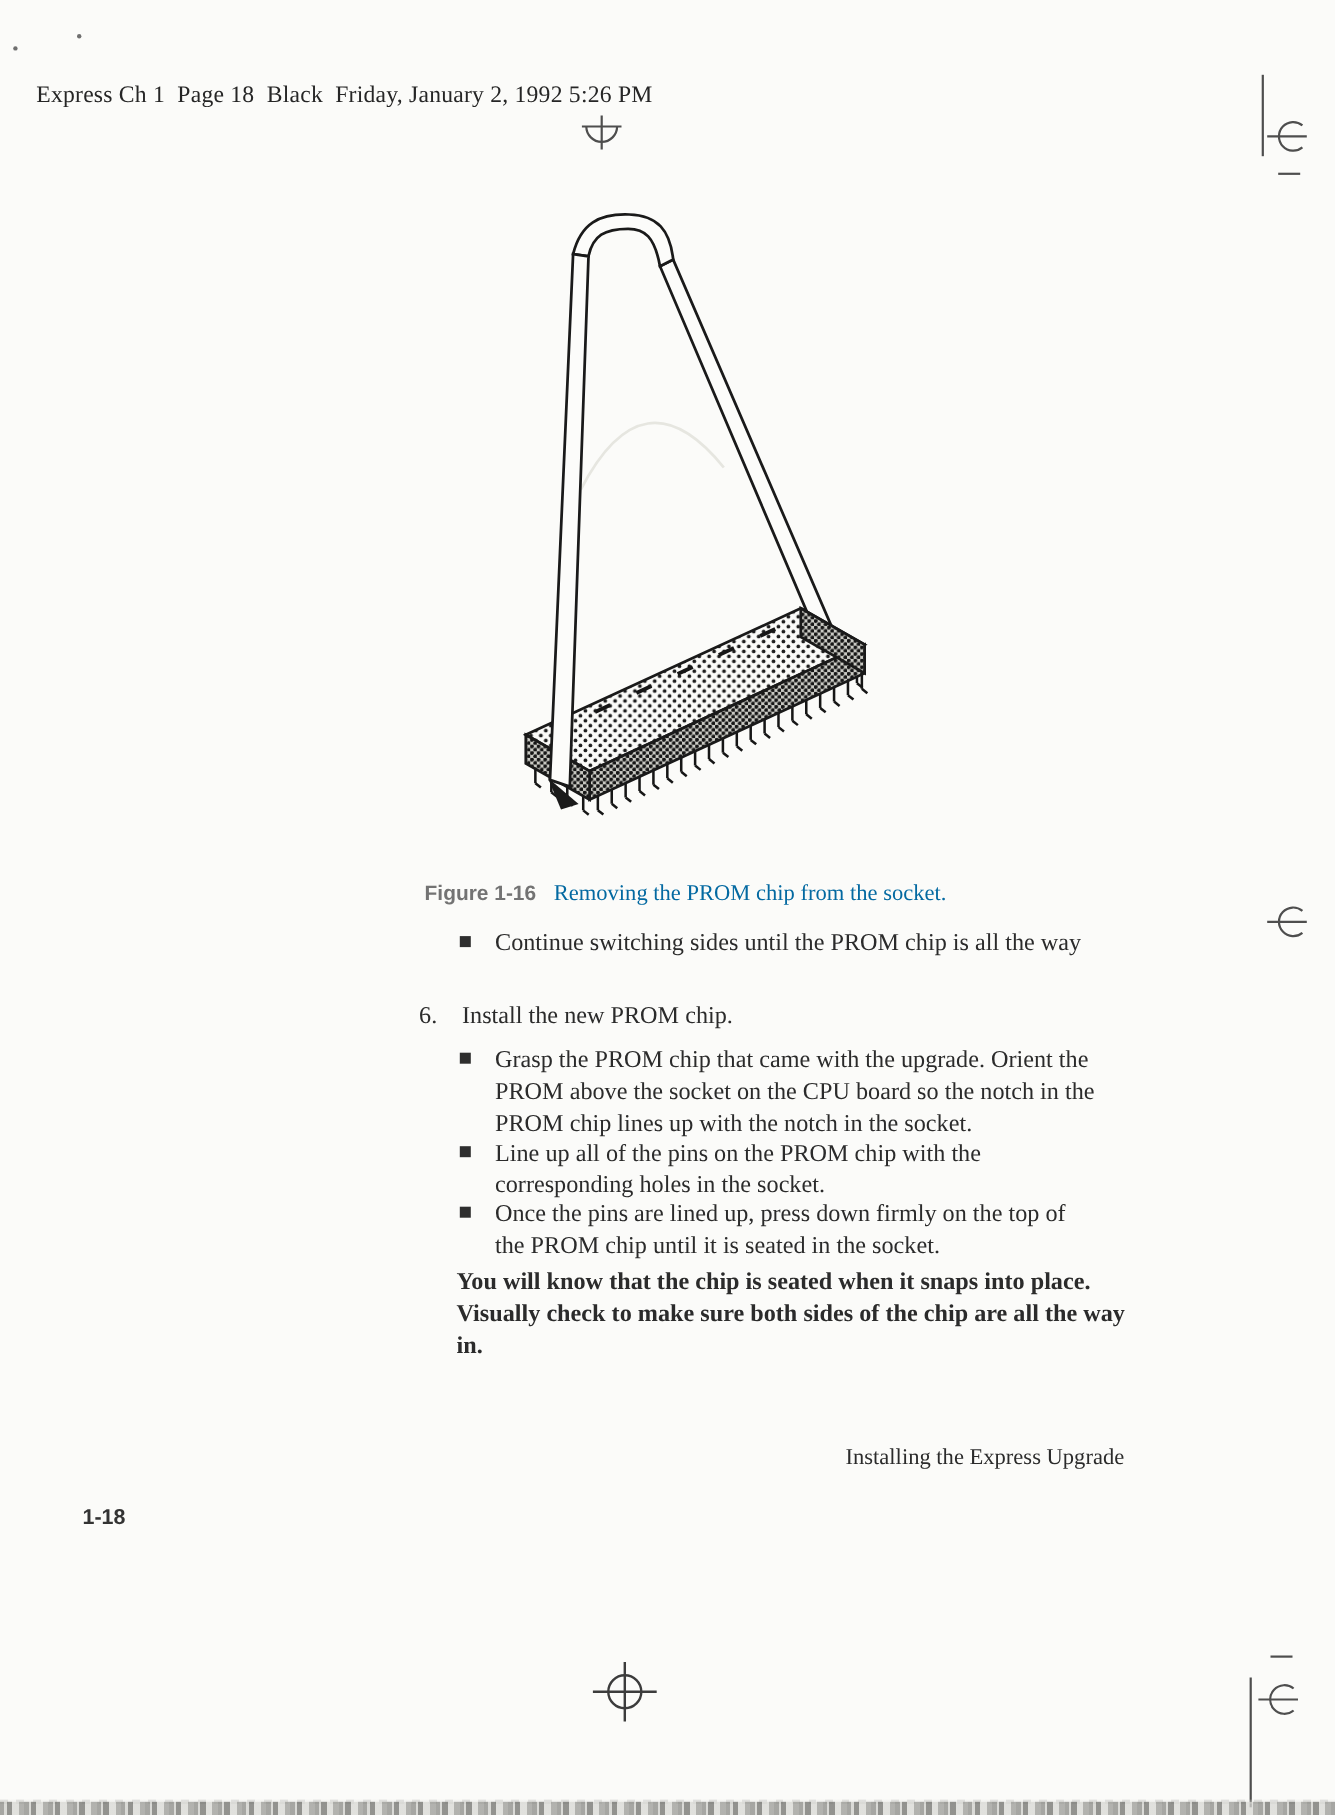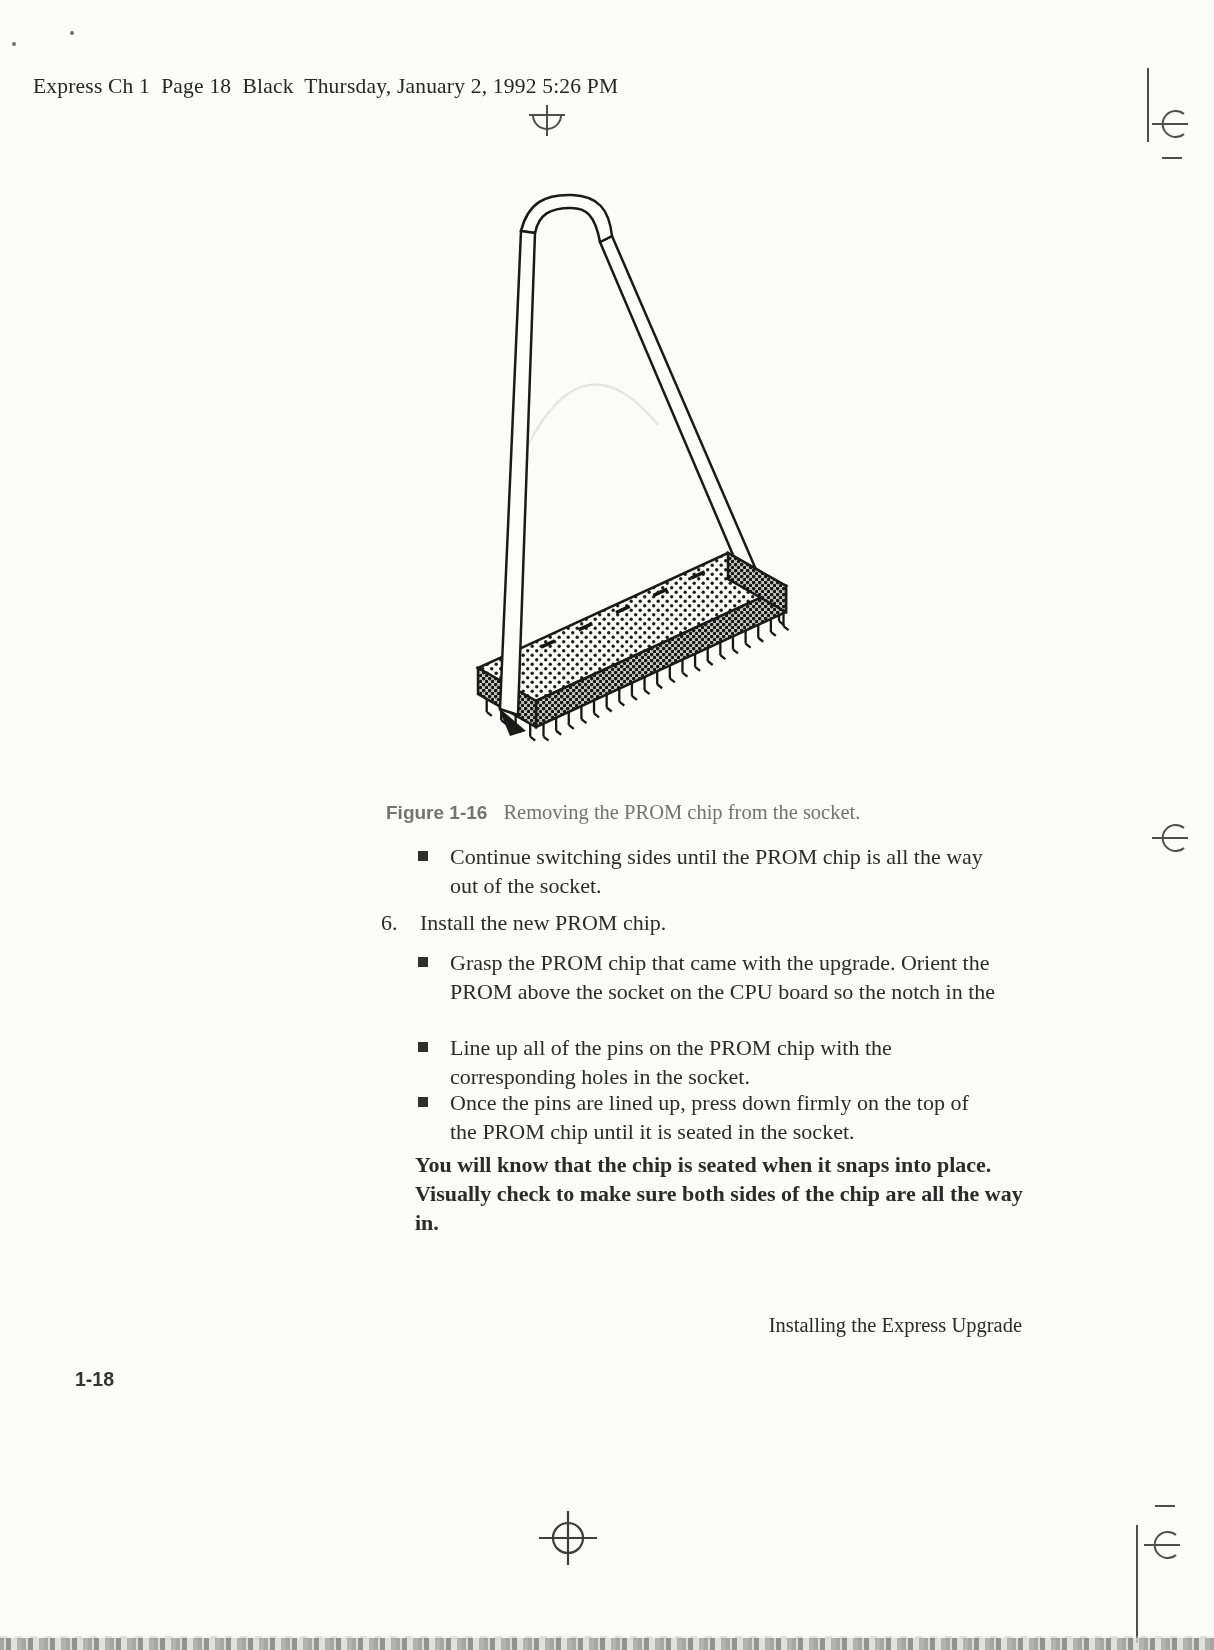--- a/index.html
+++ b/index.html
@@ -17,21 +17,21 @@
   }
   .speck{border-radius:50%;background:#6f6f6f;}
 
   
   .vrule{width:2px;background:#4e4e4e;}
   .dash{height:2px;background:#4e4e4e;}
 
   
   .caption{left:386px;top:801px;white-space:nowrap;}
   .caption .label{font-family:"Liberation Sans",sans-serif;font-weight:700;font-size:19px;color:#737373;}
-  .caption .text{font-size:20.5px;margin-left:16px;color:#737373;}
+  .caption .text{font-size:20.5px;margin-left:16px;color:#0369a1;}
 
   
   .body-text{font-size:22px;}
   .line{white-space:nowrap;line-height:29px;height:29px;}
   .bullet-item{left:418px;}
   .bullet-square{position:absolute;left:0;top:9px;width:10px;height:10px;background:#2e2e2e;}
   .bullet-item .lines{margin-left:32px;}
   .step-item{left:381px;display:flex;}
   .step-number{display:inline-block;width:39px;line-height:29px;}
   .paragraph{left:415px;}
@@ -52,21 +52,21 @@
   }
 </style>
 </head>
 <body>
 
 <div class="page">
 
   <div class="abs speck" style="left:12px;top:42px;width:4px;height:4px;"></div>
   <div class="abs speck" style="left:70px;top:31px;width:4px;height:4px;"></div>
 
-  <div class="abs header-line serif">Express Ch 1  Page 18  Black  Thursday, January 2, 1992 5:26 PM</div>
+  <div class="abs header-line serif">Express Ch 1  Page 18  Black  Friday, January 2, 1992 5:26 PM</div>
 
   <svg class="abs" style="left:525px;top:100px;" width="44" height="42" viewBox="0 0 44 42">
     <line x1="4" y1="15" x2="40" y2="15" stroke="#4e4e4e" stroke-width="2"></line>
     <path d="M 8,15 A 14,14 0 0 0 36,15" fill="none" stroke="#4e4e4e" stroke-width="2"></path>
     <line x1="22" y1="5" x2="22" y2="36" stroke="#4e4e4e" stroke-width="2"></line>
   </svg>
 
   <div class="abs vrule" style="left:1147px;top:68px;height:74px;"></div>
   <svg class="abs" style="left:1150px;top:104px;" width="46" height="40" viewBox="0 0 46 40">
     <path d="M 34,10 A 13,13 0 1 0 34,30" fill="none" stroke="#4e4e4e" stroke-width="2"></path>
@@ -187,34 +187,34 @@
   </svg>
 
   <div class="abs caption">
     <span class="label">Figure 1-16</span><span class="text serif">Removing the PROM chip from the socket.</span>
   </div>
 
   <div class="abs bullet-item body-text" style="top:842px;">
     <span class="bullet-square"></span>
     <div class="lines">
       <div class="line">Continue switching sides until the PROM chip is all the way</div>
-      <div class="line">out of the socket.</div>
     </div>
   </div>
 
   <div class="abs step-item body-text" style="top:908px;">
     <span class="step-number">6.</span>
     <span class="line">Install the new PROM chip.</span>
   </div>
 
   <div class="abs bullet-item body-text" style="top:948px;">
     <span class="bullet-square"></span>
     <div class="lines">
       <div class="line">Grasp the PROM chip that came with the upgrade. Orient the</div>
       <div class="line">PROM above the socket on the CPU board so the notch in the</div>
+      <div class="line">PROM chip lines up with the notch in the socket.</div>
     </div>
   </div>
 
   <div class="abs bullet-item body-text" style="top:1033px;">
     <span class="bullet-square"></span>
     <div class="lines">
       <div class="line">Line up all of the pins on the PROM chip with the</div>
       <div class="line">corresponding holes in the socket.</div>
     </div>
   </div>

